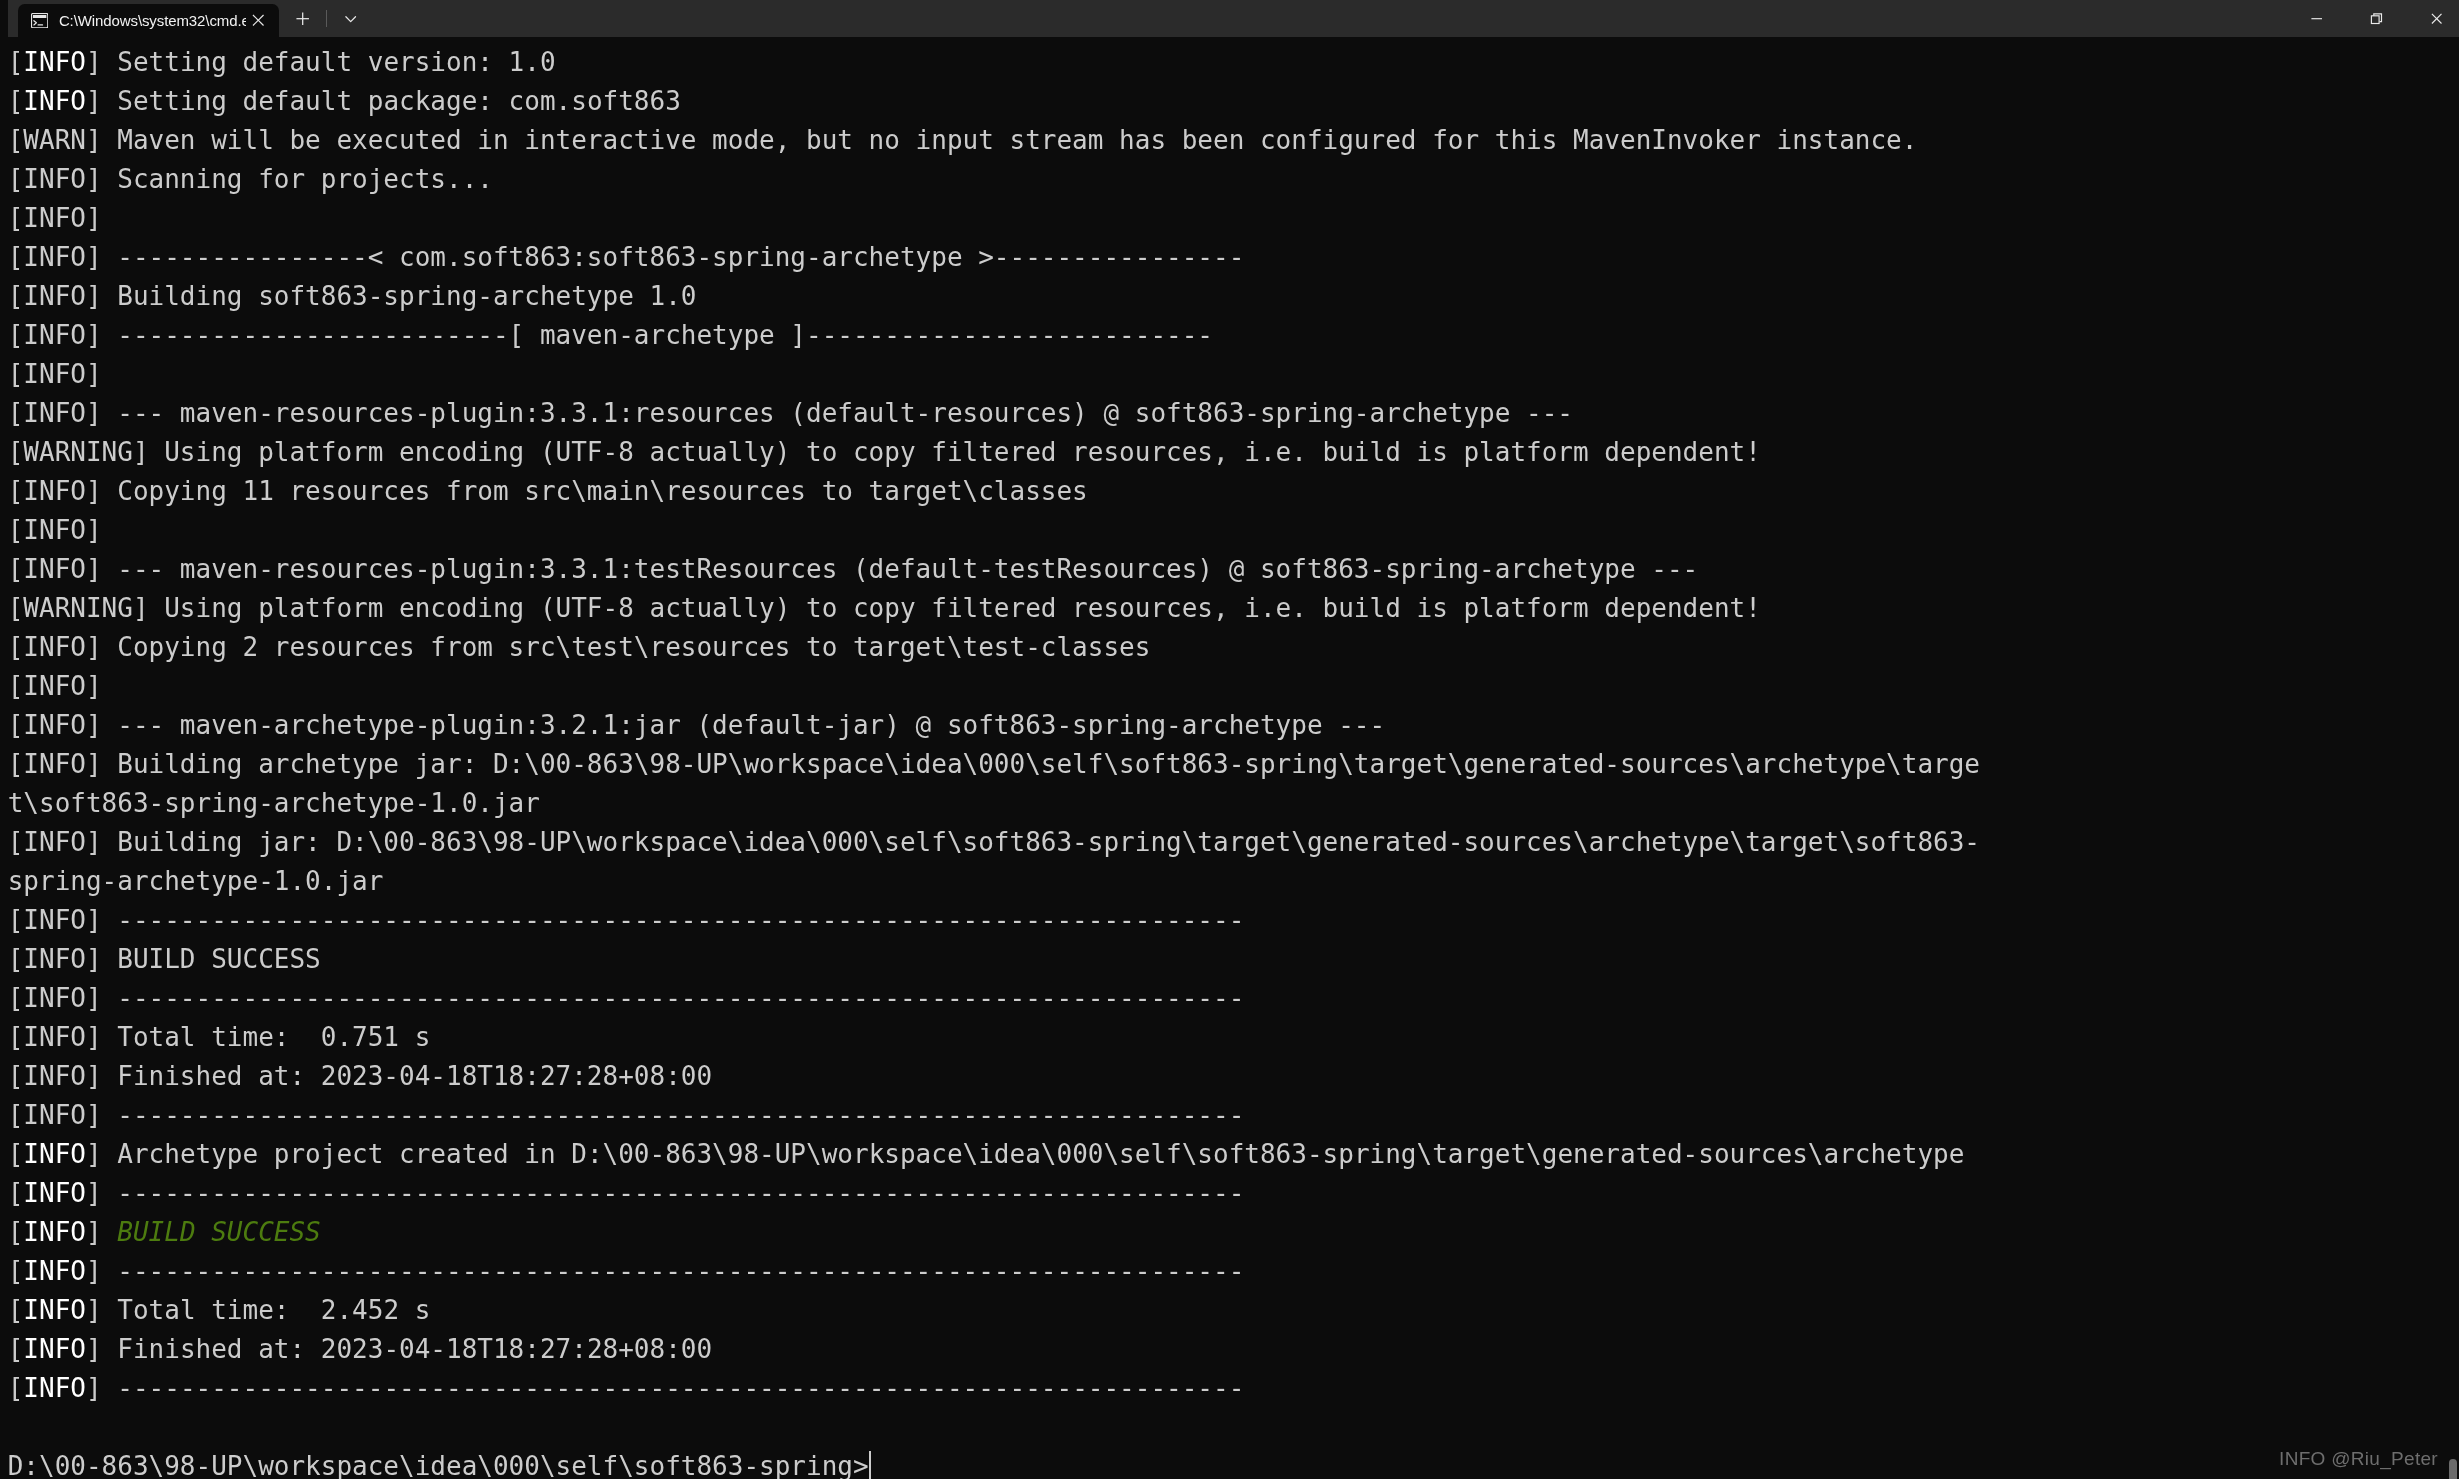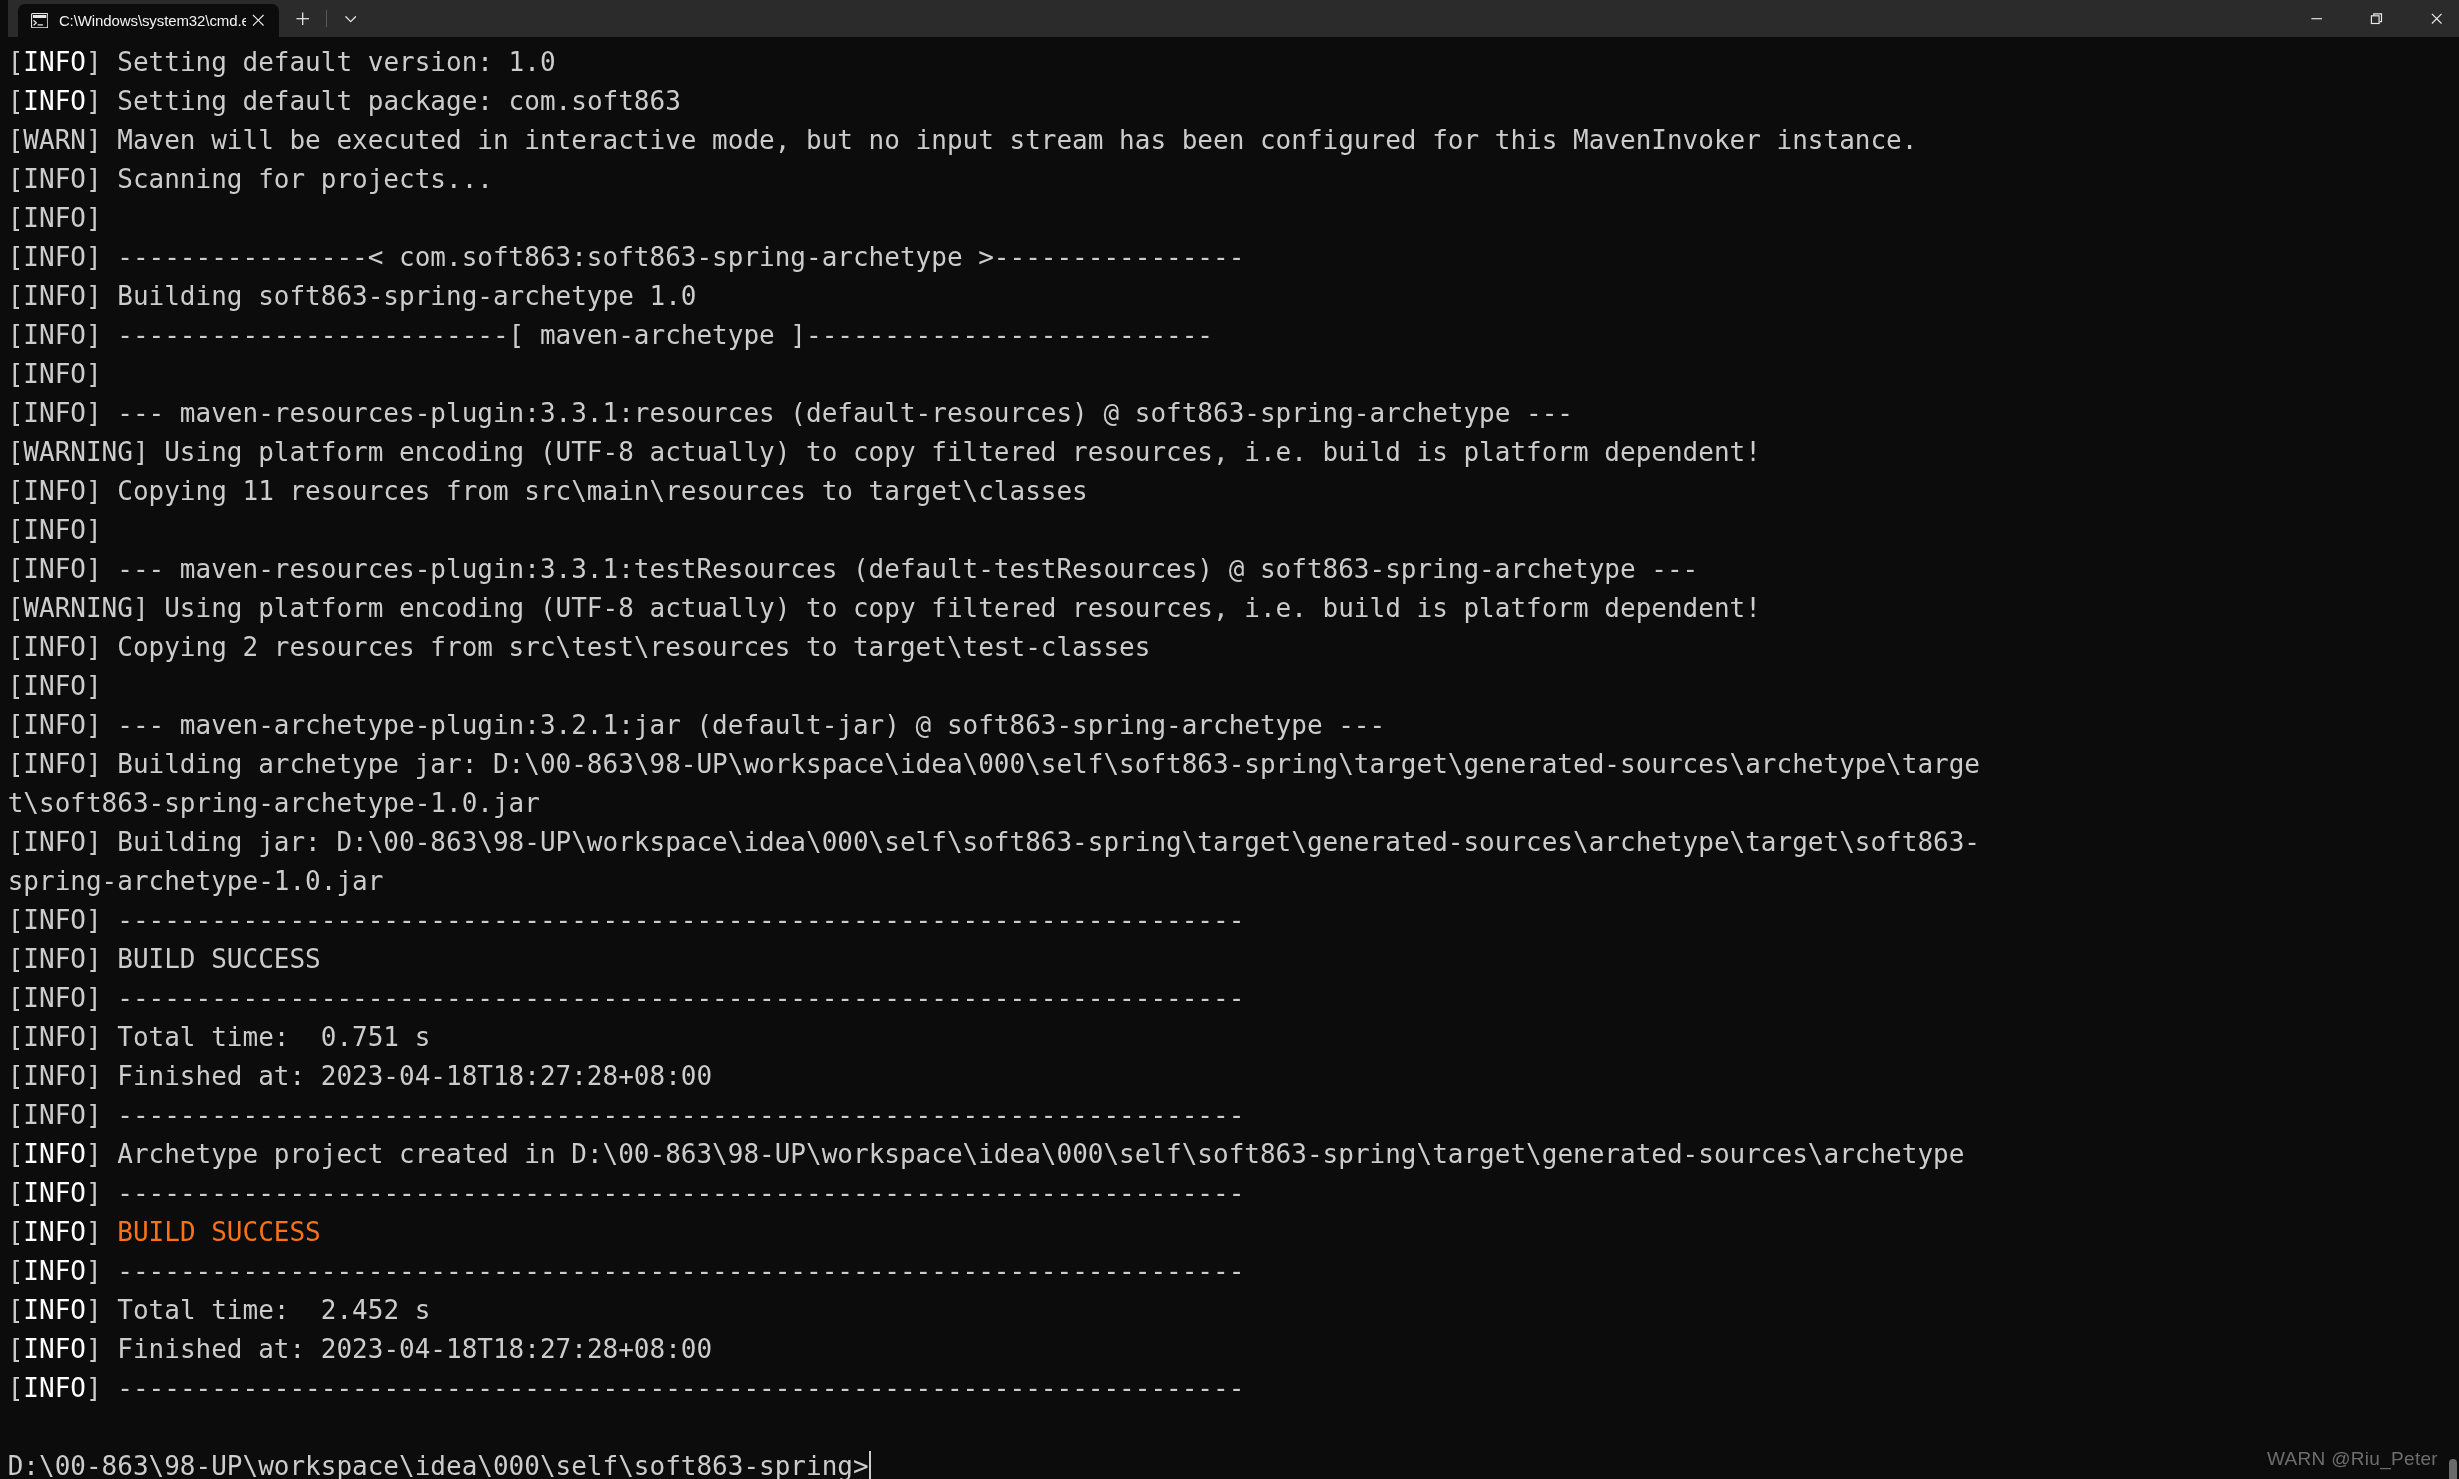--- a/index.html
+++ b/index.html
@@ -110,21 +110,21 @@
     font-family: "DejaVu Sans Mono", "Liberation Mono", monospace;
     font-size: 26px;
     line-height: 39px;
     color: #cccccc;
     white-space: pre;
     letter-spacing: 0px;
   }
   .line { height: 39px; white-space: pre; }
   .c-white  { color: #cccccc; }
   .c-blue   { color: #ffffff; }
-  .c-green  { color: #f97316; }
+  .c-green  { color: #4d7c0f; font-style: italic; }
 
   .cursor {
     display: inline-block;
     width: 1.9px;
     height: 29px;
     background: #cccccc;
     vertical-align: -4.8px;
     margin-left: 0px;
   }
 
@@ -206,16 +206,16 @@
       </svg>
     </span>
   </div>
 </div>
 
 <div class="terminal">
   <div class="screen" id="screen"><div class="line"><span class="c-white">[</span><span class="c-blue">INFO</span><span class="c-white">] Setting default version: 1.0</span></div><div class="line"><span class="c-white">[</span><span class="c-blue">INFO</span><span class="c-white">] Setting default package: com.soft863</span></div><div class="line"><span class="c-white">[WARN] Maven will be executed in interactive mode, but no input stream has been configured for this MavenInvoker instance.</span></div><div class="line"><span class="c-white">[INFO] Scanning for projects...</span></div><div class="line"><span class="c-white">[INFO]</span></div><div class="line"><span class="c-white">[INFO] ----------------&lt; com.soft863:soft863-spring-archetype &gt;----------------</span></div><div class="line"><span class="c-white">[INFO] Building soft863-spring-archetype 1.0</span></div><div class="line"><span class="c-white">[INFO] -------------------------[ maven-archetype ]--------------------------</span></div><div class="line"><span class="c-white">[INFO]</span></div><div class="line"><span class="c-white">[INFO] --- maven-resources-plugin:3.3.1:resources (default-resources) @ soft863-spring-archetype ---</span></div><div class="line"><span class="c-white">[WARNING] Using platform encoding (UTF-8 actually) to copy filtered resources, i.e. build is platform dependent!</span></div><div class="line"><span class="c-white">[INFO] Copying 11 resources from src\main\resources to target\classes</span></div><div class="line"><span class="c-white">[INFO]</span></div><div class="line"><span class="c-white">[INFO] --- maven-resources-plugin:3.3.1:testResources (default-testResources) @ soft863-spring-archetype ---</span></div><div class="line"><span class="c-white">[WARNING] Using platform encoding (UTF-8 actually) to copy filtered resources, i.e. build is platform dependent!</span></div><div class="line"><span class="c-white">[INFO] Copying 2 resources from src\test\resources to target\test-classes</span></div><div class="line"><span class="c-white">[INFO]</span></div><div class="line"><span class="c-white">[INFO] --- maven-archetype-plugin:3.2.1:jar (default-jar) @ soft863-spring-archetype ---</span></div><div class="line"><span class="c-white">[INFO] Building archetype jar: D:\00-863\98-UP\workspace\idea\000\self\soft863-spring\target\generated-sources\archetype\targe</span></div><div class="line"><span class="c-white">t\soft863-spring-archetype-1.0.jar</span></div><div class="line"><span class="c-white">[INFO] Building jar: D:\00-863\98-UP\workspace\idea\000\self\soft863-spring\target\generated-sources\archetype\target\soft863-</span></div><div class="line"><span class="c-white">spring-archetype-1.0.jar</span></div><div class="line"><span class="c-white">[INFO] ------------------------------------------------------------------------</span></div><div class="line"><span class="c-white">[INFO] BUILD SUCCESS</span></div><div class="line"><span class="c-white">[INFO] ------------------------------------------------------------------------</span></div><div class="line"><span class="c-white">[INFO] Total time:  0.751 s</span></div><div class="line"><span class="c-white">[INFO] Finished at: 2023-04-18T18:27:28+08:00</span></div><div class="line"><span class="c-white">[INFO] ------------------------------------------------------------------------</span></div><div class="line"><span class="c-white">[</span><span class="c-blue">INFO</span><span class="c-white">] Archetype project created in D:\00-863\98-UP\workspace\idea\000\self\soft863-spring\target\generated-sources\archetype</span></div><div class="line"><span class="c-white">[</span><span class="c-blue">INFO</span><span class="c-white">] ------------------------------------------------------------------------</span></div><div class="line"><span class="c-white">[</span><span class="c-blue">INFO</span><span class="c-white">] </span><span class="c-green">BUILD SUCCESS</span></div><div class="line"><span class="c-white">[</span><span class="c-blue">INFO</span><span class="c-white">] ------------------------------------------------------------------------</span></div><div class="line"><span class="c-white">[</span><span class="c-blue">INFO</span><span class="c-white">] Total time:  2.452 s</span></div><div class="line"><span class="c-white">[</span><span class="c-blue">INFO</span><span class="c-white">] Finished at: 2023-04-18T18:27:28+08:00</span></div><div class="line"><span class="c-white">[</span><span class="c-blue">INFO</span><span class="c-white">] ------------------------------------------------------------------------</span></div><div class="line"><span class="c-white"></span></div></div>
 
   <div class="line" style="font-family:'DejaVu Sans Mono','Liberation Mono',monospace;font-size:26px;line-height:39px;color:#cccccc;white-space:pre;"><span>D:\00-863\98-UP\workspace\idea\000\self\soft863-spring&gt;</span><span class="cursor"></span></div>
 
-  <div class="watermark">WARN @Riu_Peter</div>
+  <div class="watermark">INFO @Riu_Peter</div>
   <div class="scrollbar-thumb"></div>
 </div>
 
 
 </body></html>

